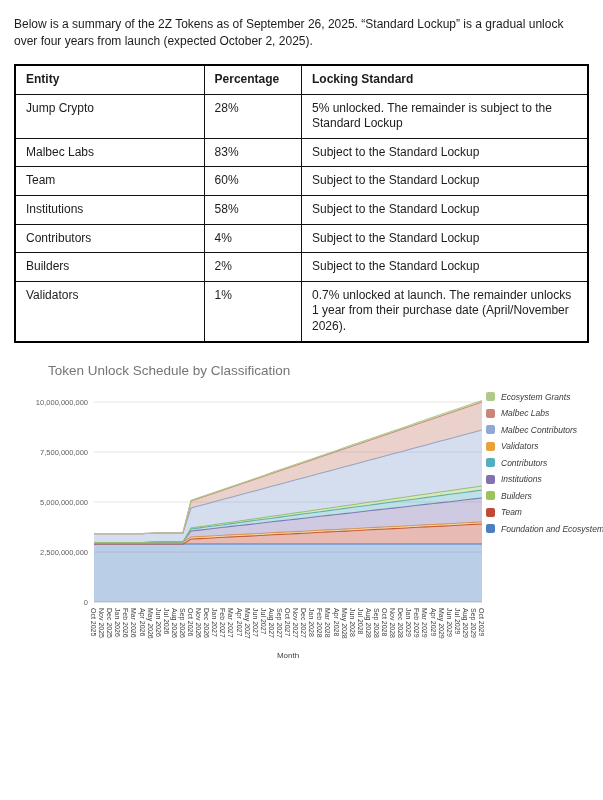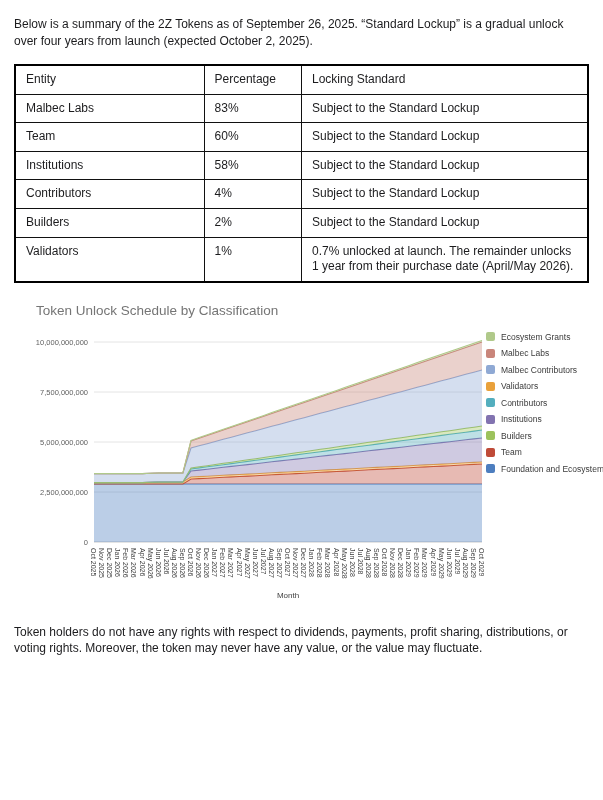--- a/index.html
+++ b/index.html
@@ -27,37 +27,37 @@
   }
   table.alloc th, table.alloc td {
     border: 1px solid #111;
     padding: 6px 10px;
     font-size: 12px;
     line-height: 1.3;
     text-align: left;
     vertical-align: top;
     color: #1c1c1e;
   }
-  table.alloc th { font-weight: normal; }
+  table.alloc th { font-weight: bold; }
   .chart-block { margin: 20px 0 0 16px; }
   .chart-title {
     font-size: 13.5px;
     color: #757575;
-    margin: 0 0 10px 6px;
+    margin: 0 0 10px 18px;
   }
   .chart-row { display: flex; align-items: flex-start; }
   .chart-svg-wrap { flex: 0 0 456px; }
   svg text { font-family: "Liberation Sans", sans-serif; }
   .legend { padding-top: 4px; flex: 1; }
   .legend-item { display: flex; align-items: center; margin-bottom: 6.5px; }
   .legend-swatch {
     width: 9px; height: 9px; border-radius: 2px;
     flex: 0 0 9px; margin-right: 6px;
   }
-  .legend-label { font-size: 8.5px; color: #3a3a3a; white-space: nowrap; }
+  .legend-label { font-size: 8.5px; color: #3a3a3a; white-space: nowrap; font-style: italic; }
   .disclaimer { margin-top: 14px; }
 </style>
 </head>
 <body>
 
 <div class="page">
 
   <p class="para">Below is a summary of the 2Z Tokens as of September 26, 2025. “Standard Lockup” is a gradual unlock over four years from launch (expected October 2, 2025).</p>
 
   <table class="alloc">
@@ -68,20 +68,25 @@
     </colgroup>
     <thead>
       <tr>
         <th>Entity</th>
         <th>Percentage</th>
         <th>Locking Standard</th>
       </tr>
     </thead>
     <tbody>
       <tr>
+        <td>Jump Crypto</td>
+        <td>28%</td>
+        <td>5% unlocked. The remainder is subject to the Standard Lockup</td>
+      </tr>
+      <tr>
         <td>Malbec Labs</td>
         <td>83%</td>
         <td>Subject to the Standard Lockup</td>
       </tr>
       <tr>
         <td>Team</td>
         <td>60%</td>
         <td>Subject to the Standard Lockup</td>
       </tr>
       <tr>
@@ -95,21 +100,21 @@
         <td>Subject to the Standard Lockup</td>
       </tr>
       <tr>
         <td>Builders</td>
         <td>2%</td>
         <td>Subject to the Standard Lockup</td>
       </tr>
       <tr>
         <td>Validators</td>
         <td>1%</td>
-        <td>0.7% unlocked at launch. The remainder unlocks 1 year from their purchase date (April/May 2026).</td>
+        <td>0.7% unlocked at launch. The remainder unlocks 1 year from their purchase date (April/November 2026).</td>
       </tr>
     </tbody>
   </table>
 
 
   <div class="chart-block">
     <div class="chart-title">Token Unlock Schedule by Classification</div>
     <div class="chart-row">
       <div class="chart-svg-wrap"><svg width="456" height="278" viewBox="0 0 456 278">
             <line x1="64" y1="214.0" x2="452" y2="214.0" stroke="#c9c9c9" stroke-width="1"></line>
@@ -225,15 +230,14 @@
             <span class="legend-label">Team</span>
           </div>
           <div class="legend-item">
             <span class="legend-swatch" style="background: rgb(77, 126, 191);"></span>
             <span class="legend-label">Foundation and Ecosystem</span>
           </div>
         </div>
     </div>
   </div>
 
-  <p class="para disclaimer">Token holders do not have any rights with respect to dividends, payments, profit sharing, distributions, or voting rights. Moreover, the token may never have any value, or the value may fluctuate.</p>
 
 </div>
 
 </body></html>

